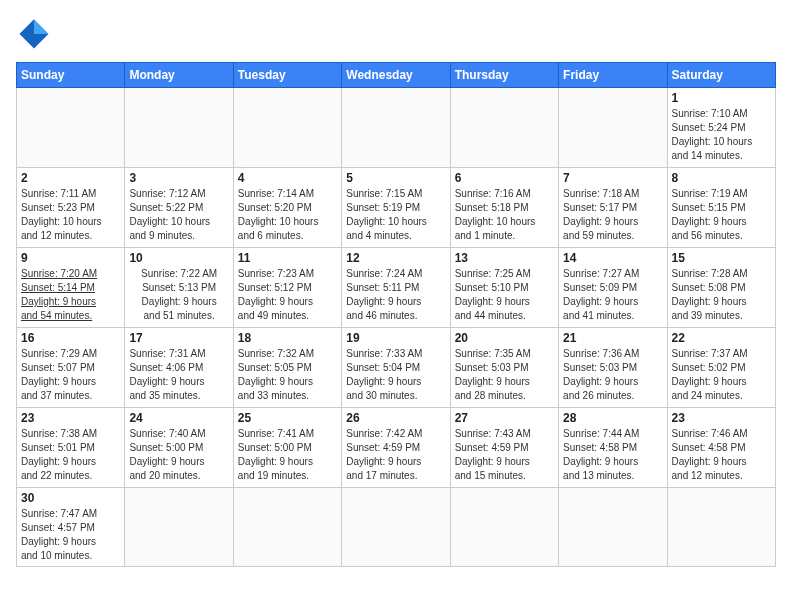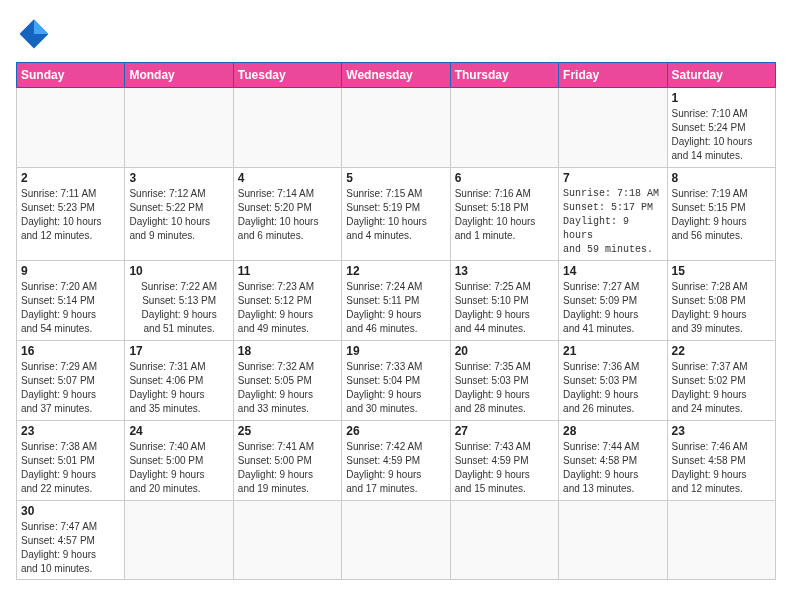--- a/index.html
+++ b/index.html
@@ -40,21 +40,21 @@
     .location {
       font-size: 15px;
       color: #444;
     }
     table {
       width: 100%;
       border-collapse: collapse;
       table-layout: fixed;
     }
     thead th {
-      background-color: #ec4899;
+      background-color: #3b82f6;
       color: #fff;
       font-size: 12px;
       font-weight: bold;
       padding: 5px 4px;
       text-align: left;
       border: 1px solid #1565c0;
     }
     tbody td {
       border: 1px solid #ccc;
       vertical-align: top;
@@ -157,37 +157,37 @@
         </td>
         <td>
           <span class="day-num">6</span>
           <div class="day-info" style="white-space: pre-line;">Sunrise: 7:16 AM
 Sunset: 5:18 PM
 Daylight: 10 hours
 and 1 minute.</div>
         </td>
         <td>
           <span class="day-num">7</span>
-          <div class="day-info" style="white-space: pre-line; font-family: Liberation Mono, monospace;">Sunrise: 7:18 AM
+          <div class="day-info" style="white-space: pre-line;">Sunrise: 7:18 AM
 Sunset: 5:17 PM
 Daylight: 9 hours
 and 59 minutes.</div>
         </td>
         <td>
           <span class="day-num">8</span>
           <div class="day-info" style="white-space: pre-line;">Sunrise: 7:19 AM
 Sunset: 5:15 PM
 Daylight: 9 hours
 and 56 minutes.</div>
         </td>
       </tr>
       <tr>
         <td>
           <span class="day-num">9</span>
-          <div class="day-info" style="white-space: pre-line;">Sunrise: 7:20 AM
+          <div class="day-info" style="white-space: pre-line; text-decoration: underline;">Sunrise: 7:20 AM
 Sunset: 5:14 PM
 Daylight: 9 hours
 and 54 minutes.</div>
         </td>
         <td>
           <span class="day-num">10</span>
           <div class="day-info" style="white-space: pre-line; text-align: center;">Sunrise: 7:22 AM
 Sunset: 5:13 PM
 Daylight: 9 hours
 and 51 minutes.</div>

